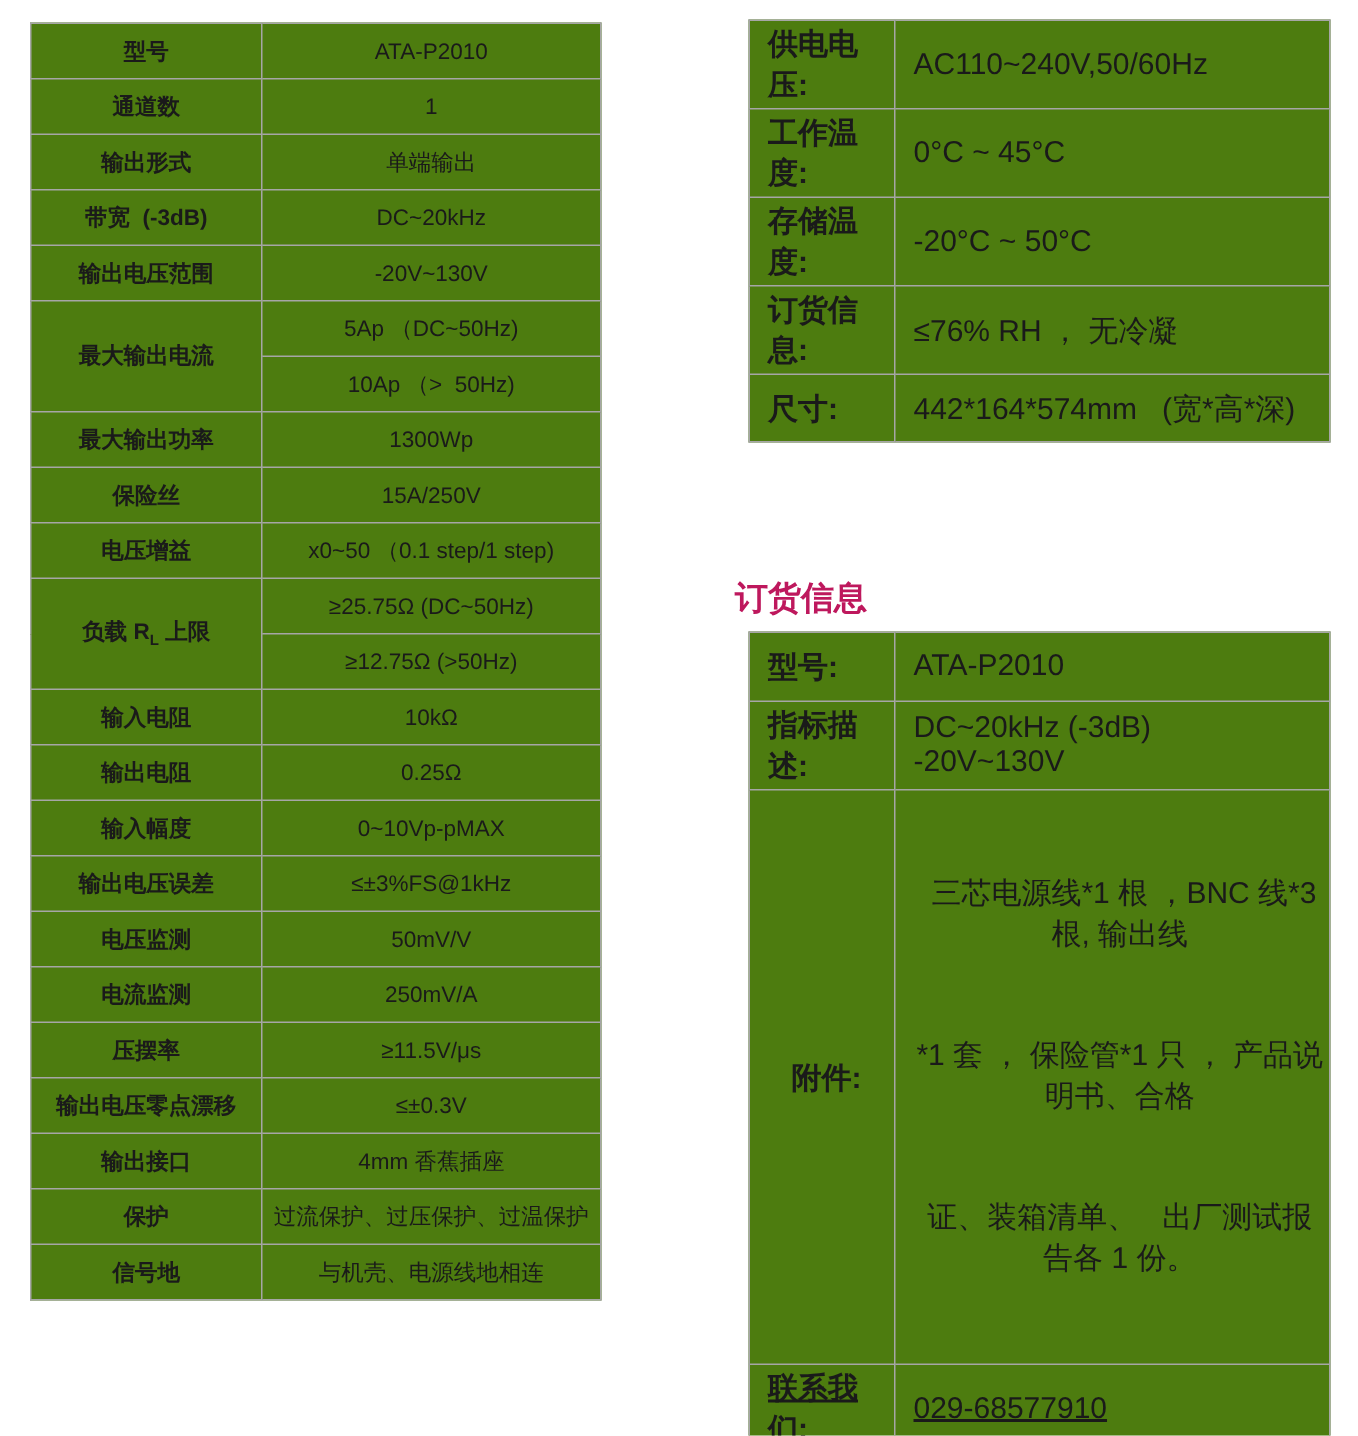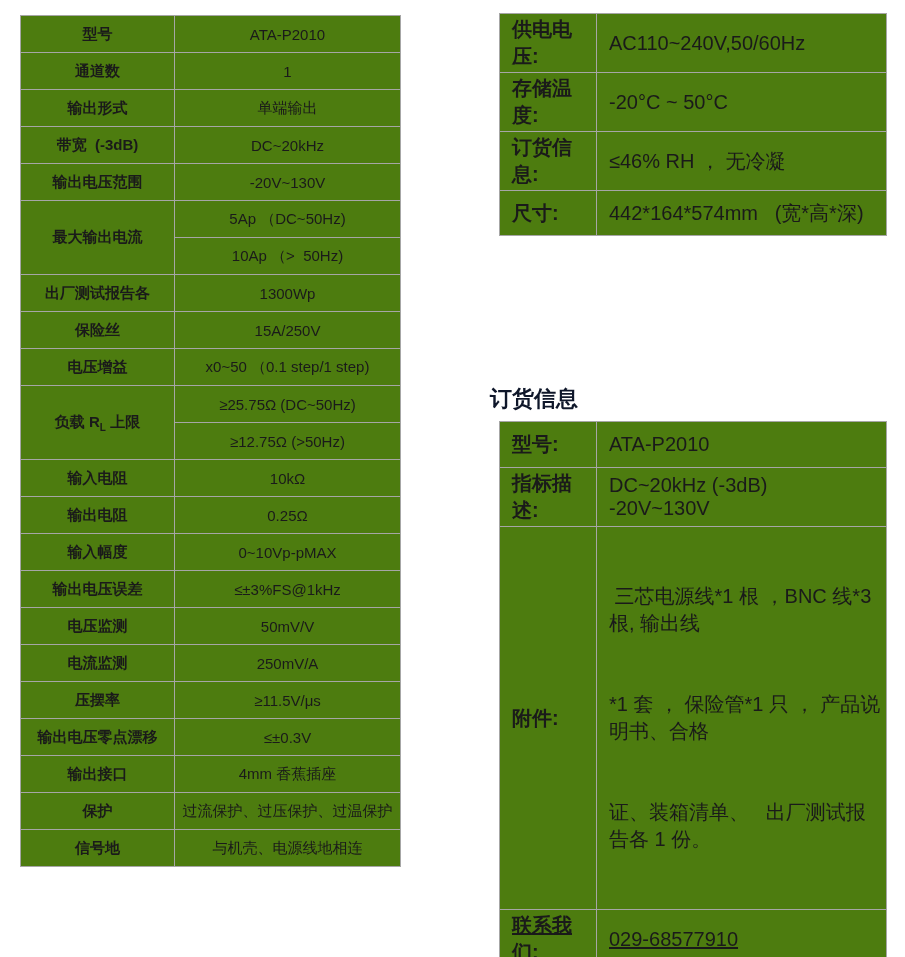--- a/index.html
+++ b/index.html
@@ -19,26 +19,26 @@
   .spec-table sub { font-size: 10px; font-weight: bold; }
 
   
   .env-table { position: absolute; left: 499px; top: 13px; width: 387px; }
   .env-table td, .order-table td { font-size: 20px; text-align: left; padding: 2px 6px 2px 12px; }
   .env-table td.lbl, .order-table td.lbl { font-weight: bold; }
   .env-table td { height: 45px; }
 
   .order-heading {
     position: absolute; left: 490px; top: 384px;
-    font-size: 22px; font-weight: bold; color: #0f172a;
+    font-size: 22px; font-weight: bold; color: #be185d;
   }
   .order-table { position: absolute; left: 499px; top: 421px; width: 387px; }
   .order-table tr.r0 td { height: 46px; }
   .order-table tr.r1 td { height: 45px; }
-  .order-table tr.r2 td { height: 82px; }
+  .order-table tr.r2 td { height: 82px; text-align: center; }
   .order-table tr.r3 td { height: 46px; text-decoration: underline; }
   .order-table td.attach { line-height: 27px; padding-right: 2px; }
 </style>
 </head>
 <body>
 
 <table class="spec-table">
   <colgroup>
       <col style="width:154px">
       <col style="width:226px">
@@ -65,21 +65,21 @@
       <td class="val">-20V~130V</td>
     </tr>
     <tr>
       <td class="lbl" rowspan="2">最大输出电流</td>
       <td class="val">5Ap （DC~50Hz)</td>
     </tr>
     <tr>
       <td class="val">10Ap （&gt;  50Hz)</td>
     </tr>
     <tr>
-      <td class="lbl">出厂测试报告各</td>
+      <td class="lbl">最大输出功率</td>
       <td class="val">1300Wp</td>
     </tr>
     <tr>
       <td class="lbl">保险丝</td>
       <td class="val">15A/250V</td>
     </tr>
     <tr>
       <td class="lbl">电压增益</td>
       <td class="val">x0~50 （0.1 step/1 step)</td>
     </tr>
@@ -141,26 +141,30 @@
   <colgroup>
       <col style="width:97px">
       <col style="width:290px">
     </colgroup>
   <tbody>
     <tr>
       <td class="lbl">供电电压:</td>
       <td class="val">AC110~240V,50/60Hz</td>
     </tr>
     <tr>
+      <td class="lbl">工作温度:</td>
+      <td class="val">0°C ~ 45°C</td>
+    </tr>
+    <tr>
       <td class="lbl">存储温度:</td>
       <td class="val">-20°C ~ 50°C</td>
     </tr>
     <tr>
       <td class="lbl">订货信息:</td>
-      <td class="val">≤46% RH ， 无冷凝</td>
+      <td class="val">≤76% RH ， 无冷凝</td>
     </tr>
     <tr>
       <td class="lbl">尺寸:</td>
       <td class="val">442*164*574mm   (宽*高*深)</td>
     </tr>
   </tbody>
 </table>
 
 <div class="order-heading">订货信息</div>
 

